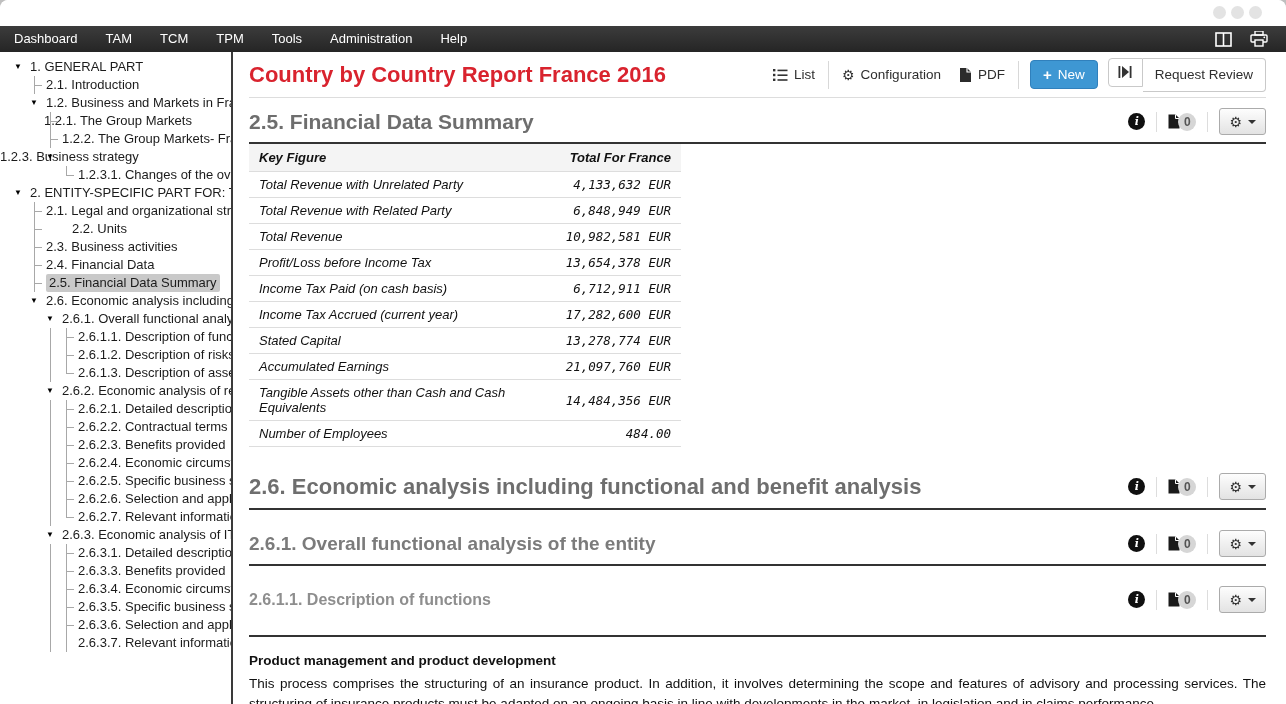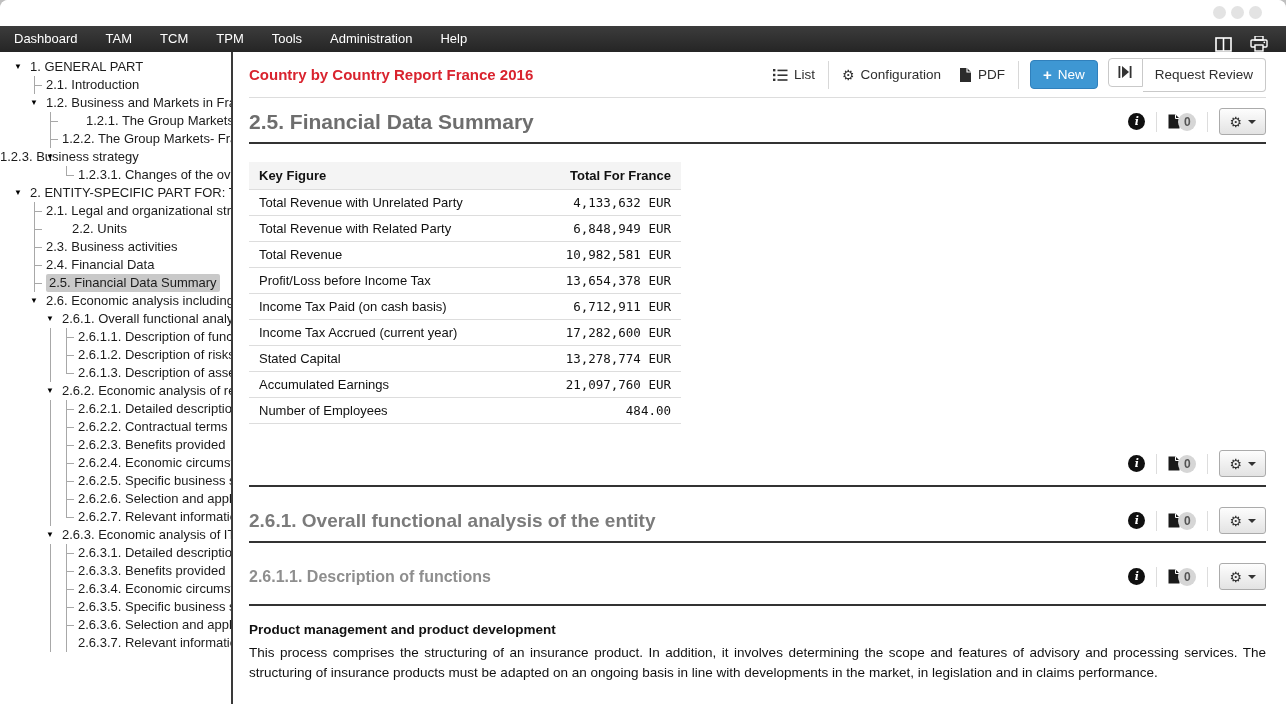--- a/index.html
+++ b/index.html
@@ -6,21 +6,21 @@
   body{width:1286px;height:704px;overflow:hidden;font-family:"Liberation Sans",sans-serif;
        -webkit-font-smoothing:antialiased;}
   .window{width:1286px;height:704px;background:#fff;border-radius:8px 8px 0 0;overflow:hidden;
           display:flex;flex-direction:column;}
   
   .chrome{height:26px;background:#fff;border-radius:8px 8px 0 0;position:relative;flex:0 0 auto;}
   .chrome .dots{position:absolute;right:24px;top:6px;display:flex;gap:5px;}
   .chrome .dot{width:13px;height:13px;border-radius:50%;background:#e3e3e3;}
   
   .navbar{height:26px;flex:0 0 auto;background:linear-gradient(#3c3c3c,#252525);
-          display:flex;align-items:flex-end;color:#fff;}
+          display:flex;align-items:center;color:#fff;}
   .nav-item{padding:0 14px;line-height:26px;font-size:13px;color:#fff;cursor:default;}
   .nav-right{margin-left:auto;display:flex;align-items:center;gap:18px;padding-right:18px;}
   .nav-ic{display:inline-flex;align-items:center;}
   
   .split{flex:1 1 auto;display:flex;min-height:0;background:#fff;}
   .sidebar{width:231px;flex:0 0 auto;border-right:2px solid #3a3a3a;overflow:hidden;
            display:flex;flex-direction:column;}
   .sb-head{height:46px;display:flex;align-items:center;padding-left:12px;flex:0 0 auto;}
   .sb-title{font-size:19px;font-weight:bold;color:#4d4d4d;}
   .sb-btns{display:inline-flex;margin-left:14px;}
@@ -33,62 +33,62 @@
             font-size:13px;color:#1b1b1b;}
   .tline{position:absolute;top:0;height:100%;width:0;border-left:1px solid #a8a8a8;}
   .tline.half{height:50%;}
   .ttick{position:absolute;top:50%;width:8px;height:0;border-top:1px solid #a8a8a8;}
   .tarrow{position:absolute;font-size:8px;color:#000;top:0;}
   .tlabel{display:inline-block;text-align:right;}
   .tlabel.selected{background:#c9c9c9;border-radius:2px;padding:0 3px;margin-left:-3px;}
   
   .main{flex:1 1 auto;min-width:0;padding:0 20px 0 16px;overflow:hidden;}
   .title-row{height:45px;display:flex;align-items:center;border-bottom:1px solid #ddd;}
-  .doc-title{font-size:15px;font-weight:bold;color:#d9232e;white-space:nowrap;}
+  .doc-title{font-size:22px;font-weight:bold;color:#d9232e;white-space:nowrap;}
   .toolbar{margin-left:auto;display:flex;align-items:center;}
   .tool-link{display:inline-flex;align-items:center;gap:6px;font-size:13.5px;color:#2e2e2e;
              padding:0 2px;cursor:default;}
   .vsep-tb{width:1px;height:28px;background:#d8d8d8;margin:0 11px;}
   .sp14{width:14px;}
   .btn-new{display:inline-flex;align-items:center;gap:6px;height:29px;padding:0 12px;
            background:#3e97d3;border:1px solid #3080bc;border-radius:4px;color:#fff;
            font-size:13.5px;margin:0 10px 0 0;}
   .btn-new .plus{font-weight:bold;font-size:15px;line-height:1;}
   .btn-group{display:inline-flex;}
   .btn-w{height:29px;background:#fff;border:1px solid #c9c9c9;display:inline-flex;
          align-items:center;justify-content:center;font-size:13.5px;color:#2e2e2e;box-sizing:border-box;}
   .btn-step{width:35px;border-radius:4px 0 0 4px;}
   .btn-rr{padding:16px 12px;border-left-width:0;border-radius:0 4px 4px 0;}
   
   .sec{display:flex;align-items:center;border-bottom:2px solid #333;}
   .sec.m25{margin-top:10px;padding-bottom:7px;}
   .sec.m26{margin-top:26px;padding-bottom:8px;}
   .sec.m261{margin-top:20px;padding-bottom:7px;}
-  .sec.m2611{margin-top:20px;padding-bottom:14px;}
+  .sec.m2611{margin-top:20px;padding-bottom:22px;}
   .sec h2,.sec h3,.sec h4,.sec h5{margin:0;font-weight:bold;white-space:nowrap;}
   .h25{font-size:21px;color:#6e6e6e;}
   .h26{font-size:22px;color:#6e6e6e;}
   .h261{font-size:19px;color:#7b7b7b;}
   .h2611{font-size:16px;color:#8e8e8e;}
   .sec-controls{margin-left:auto;display:flex;align-items:center;}
   .info-ic{width:17px;height:17px;border-radius:50%;background:#101010;color:#fff;
            display:flex;align-items:center;justify-content:center;
            font:italic bold 11px "DejaVu Serif",serif;}
   .vsep{width:1px;height:20px;background:#ddd;margin:0 11px;}
   .notes{display:inline-flex;align-items:center;}
   .badge0{width:18px;height:18px;border-radius:50%;background:#d6d6d6;color:#555;
           font-size:12px;font-weight:bold;display:flex;align-items:center;justify-content:center;
           margin-left:-2px;}
   .gear-btn{height:27px;padding:0 9px;border:1px solid #ababab;border-radius:3px;
             background:linear-gradient(#fdfdfd,#e3e3e3);display:inline-flex;align-items:center;gap:6px;}
   .gear-g{font-size:14px;color:#333;line-height:1;font-family:"DejaVu Sans",sans-serif;}
   .caret{width:0;height:0;border-left:4px solid transparent;border-right:4px solid transparent;
          border-top:4px solid #333;}
   
-  table.fin{border-collapse:collapse;width:432px;margin-top:18px;font-size:13px;}
+  table.fin{border-collapse:collapse;width:432px;font-size:13px;font-style:italic;}
   table.fin th{background:#f4f4f4;padding:6px 10px;color:#111;font-weight:bold;}
   table.fin th.key{text-align:left;}
   table.fin th.val{text-align:right;}
   table.fin td{padding:5px 10px;border-top:1px solid #ddd;color:#111;}
   table.fin tr:last-child td{border-bottom:1px solid #ddd;}
   td.val{font-family:"DejaVu Sans Mono",monospace;font-size:12.5px;text-align:right;white-space:nowrap;}
   
   .copy-sub{font-weight:bold;font-size:13.5px;color:#111;margin:16px 0 2px;}
   .copy-p{margin:6px 0 0;font-size:13.5px;line-height:20px;color:#111;text-align:justify;}
   svg{display:block;}
@@ -132,21 +132,21 @@
     </span>
   </div>
 
   <div class="split">
 
     <div class="sidebar">
       <div class="tree">
           <div class="tree-row"><span class="tarrow" style="left: 14px;">▼</span><span class="tlabel" style="margin-left: 30px;">1. GENERAL PART</span></div>
           <div class="tree-row"><span class="tline" style="left: 34px;"></span><span class="ttick" style="left: 34px;"></span><span class="tlabel" style="margin-left: 46px;">2.1. Introduction</span></div>
           <div class="tree-row"><span class="tarrow" style="left: 30px;">▼</span><span class="tlabel" style="margin-left: 46px;">1.2. Business and Markets in Fran</span></div>
-          <div class="tree-row"><span class="tline" style="left: 50px;"></span><span class="ttick" style="left: 50px;"></span><span class="tlabel" style="margin-left: 86px;">1.2.1. The Group Markets</span></div>
+          <div class="tree-row"><span class="tline" style="left: 50px;"></span><span class="ttick" style="left: 50px;"></span><span class="tlabel" style="margin-left: 44px;">1.2.1. The Group Markets</span></div>
           <div class="tree-row"><span class="tline" style="left: 50px;"></span><span class="ttick" style="left: 50px;"></span><span class="tlabel" style="margin-left: 62px;">1.2.2. The Group Markets- Fran</span></div>
           <div class="tree-row"><span class="tarrow" style="left: 46px;">▼</span><span class="tlabel" style="">1.2.3. Business strategy</span></div>
           <div class="tree-row"><span class="tline half" style="left: 66px;"></span><span class="ttick" style="left: 66px;"></span><span class="tlabel" style="margin-left: 78px;">1.2.3.1. Changes of the over</span></div>
           <div class="tree-row"><span class="tarrow" style="left: 14px;">▼</span><span class="tlabel" style="margin-left: 30px;">2. ENTITY-SPECIFIC PART FOR: The</span></div>
           <div class="tree-row"><span class="tline" style="left: 34px;"></span><span class="ttick" style="left: 34px;"></span><span class="tlabel" style="margin-left: 46px;">2.1. Legal and organizational struc</span></div>
           <div class="tree-row"><span class="tline" style="left: 34px;"></span><span class="ttick" style="left: 34px;"></span><span class="tlabel" style="margin-left: 72px;">2.2. Units</span></div>
           <div class="tree-row"><span class="tline" style="left: 34px;"></span><span class="ttick" style="left: 34px;"></span><span class="tlabel" style="margin-left: 46px;">2.3. Business activities</span></div>
           <div class="tree-row"><span class="tline" style="left: 34px;"></span><span class="ttick" style="left: 34px;"></span><span class="tlabel" style="margin-left: 46px;">2.4. Financial Data</span></div>
           <div class="tree-row"><span class="tline" style="left: 34px;"></span><span class="ttick" style="left: 34px;"></span><span class="tlabel selected" style="margin-left: 46px;">2.5. Financial Data Summary</span></div>
           <div class="tree-row"><span class="tarrow" style="left: 30px;">▼</span><span class="tlabel" style="margin-left: 46px;">2.6. Economic analysis including f</span></div>
@@ -277,27 +277,32 @@
             </tr>
             <tr>
               <td>Stated Capital</td>
               <td class="val">13,278,774 EUR</td>
             </tr>
             <tr>
               <td>Accumulated Earnings</td>
               <td class="val">21,097,760 EUR</td>
             </tr>
             <tr>
+              <td>Tangible Assets other than Cash and Cash Equivalents</td>
+              <td class="val">14,484,356 EUR</td>
+            </tr>
+            <tr>
               <td>Number of Employees</td>
               <td class="val">484.00</td>
             </tr>
           </tbody>
       </table>
 
       <div class="sec m26">
+        <h2 class="h26">2.6. Economic analysis including functional and benefit analysis</h2>
         <span class="sec-controls">
           <span class="info-ic">i</span>
           <span class="vsep"></span>
           <span class="notes">
             <svg width="12" height="15" viewBox="0 0 12 15">
                 <path d="M0.5 0.5 h7 l4 4 v10 h-11 z" fill="#1a1a1a"></path>
                 <path d="M7.5 0.5 v4 h4" fill="none" stroke="#fff" stroke-width="1"></path>
               </svg>
             <span class="badge0">0</span>
           </span>

